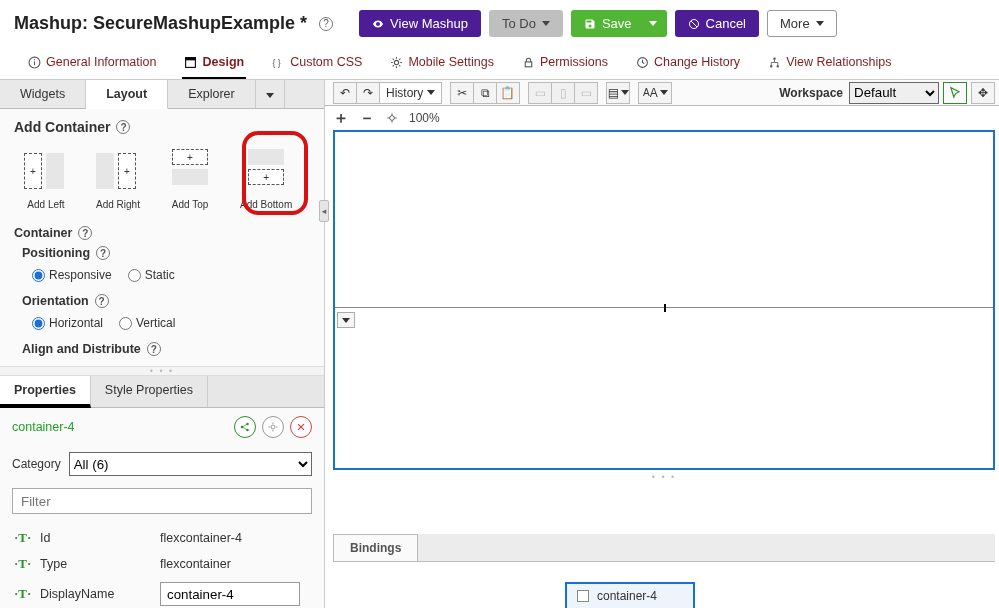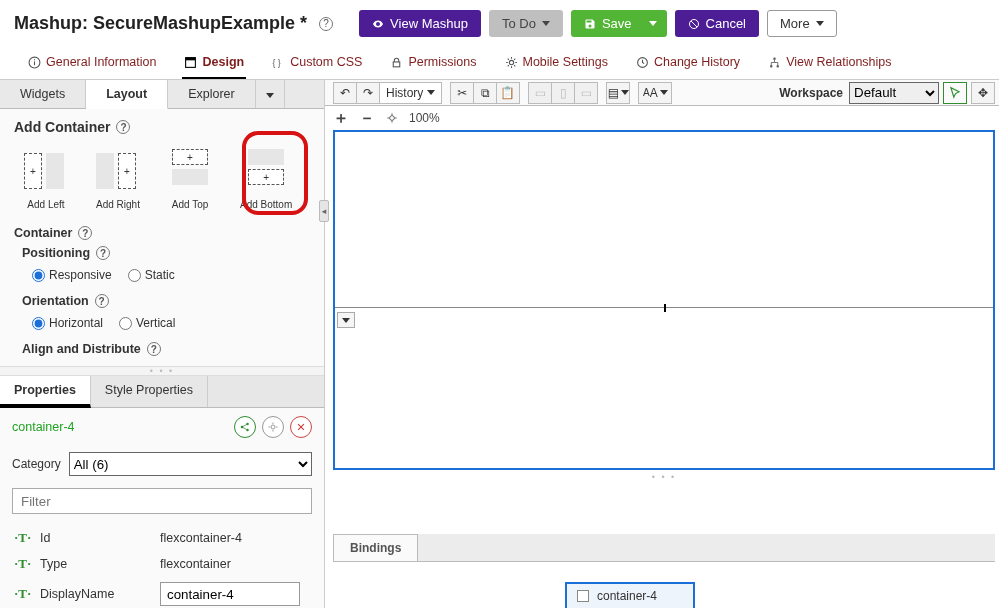--- a/index.html
+++ b/index.html
@@ -167,31 +167,31 @@
     <span>Design</span>
   </div>
   <div class="nav-tab">
     <svg viewBox="0 0 24 24">
         <text x="1" y="18" font-size="16" fill="#555">{ }</text>
       </svg>
     <span>Custom CSS</span>
   </div>
   <div class="nav-tab">
     <svg viewBox="0 0 24 24">
+        <circle cx="12" cy="12" r="4" fill="none" stroke="#555" stroke-width="2"></circle>
+        <path d="M12 2v3M12 19v3M2 12h3M19 12h3M5 5l2 2M17 17l2 2M5 19l2-2M17 7l2-2" stroke="#555" stroke-width="2"></path>
+      </svg>
+    <span>Mobile Settings</span>
+  </div>
+  <div class="nav-tab">
+    <svg viewBox="0 0 24 24">
         <rect x="6" y="11" width="12" height="9" fill="none" stroke="#555" stroke-width="2"></rect>
         <path d="M8 11V8a4 4 0 118 0v3" fill="none" stroke="#555" stroke-width="2"></path>
       </svg>
     <span>Permissions</span>
-  </div>
-  <div class="nav-tab">
-    <svg viewBox="0 0 24 24">
-        <circle cx="12" cy="12" r="4" fill="none" stroke="#555" stroke-width="2"></circle>
-        <path d="M12 2v3M12 19v3M2 12h3M19 12h3M5 5l2 2M17 17l2 2M5 19l2-2M17 7l2-2" stroke="#555" stroke-width="2"></path>
-      </svg>
-    <span>Mobile Settings</span>
   </div>
   <div class="nav-tab">
     <svg viewBox="0 0 24 24">
         <circle cx="12" cy="12" r="9" fill="none" stroke="#555" stroke-width="2"></circle>
         <path d="M12 7v5l3 2" stroke="#555" stroke-width="2" fill="none"></path>
       </svg>
     <span>Change History</span>
   </div>
   <div class="nav-tab">
     <svg viewBox="0 0 24 24">

